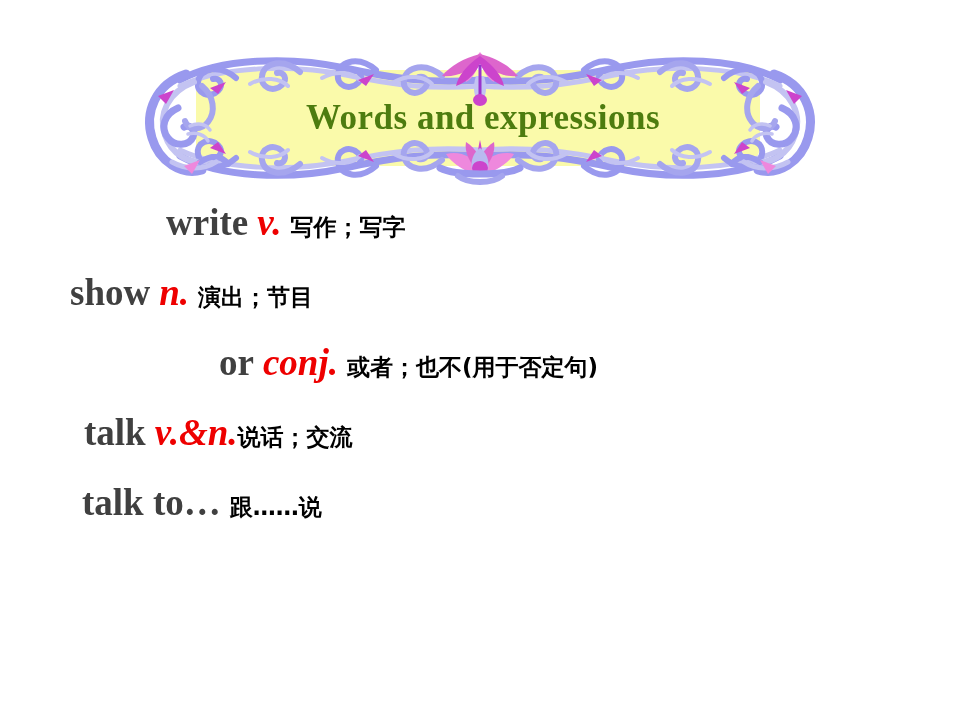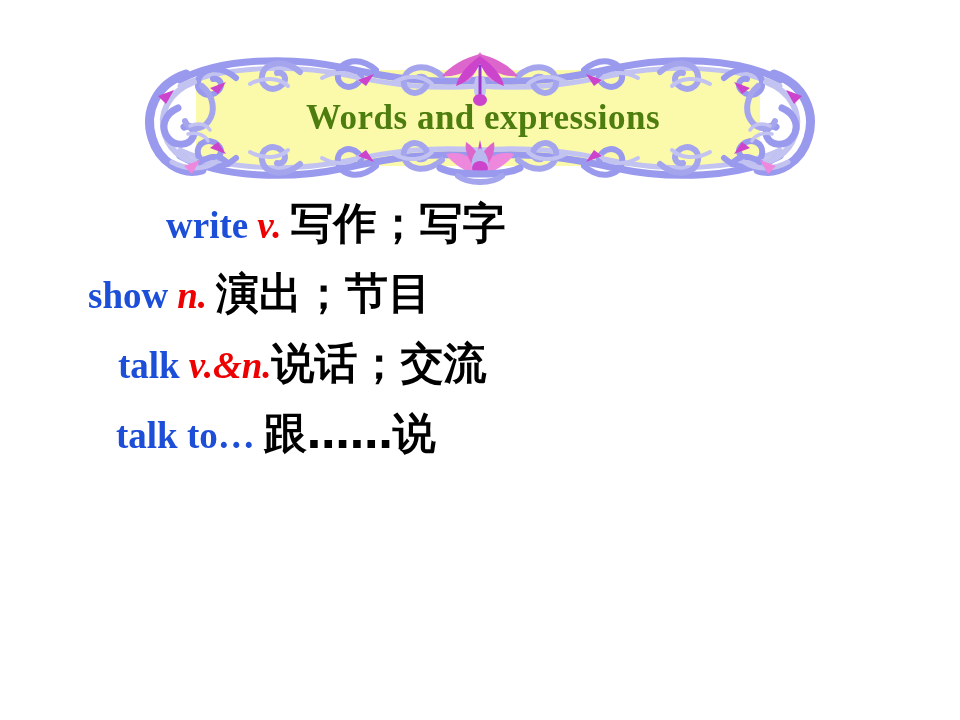--- a/index.html
+++ b/index.html
@@ -57,46 +57,46 @@
   }
   .word-line {
     height: 70px;
     line-height: 70px;
     white-space: nowrap;
     font-size: 37px;
     font-weight: bold;
     font-family: "Liberation Serif", "DejaVu Serif", serif;
   }
   .word-line .en {
-    color: #1d4ed8;
+    color: #404040;
     font-weight: bold;
   }
   .word-line .pos {
     color: #ee0000;
     font-weight: bold;
     font-style: italic;
   }
   .word-line .cn {
     color: #000000;
     font-weight: bold;
     font-family: "DejaVu Sans", "Liberation Sans", sans-serif;
-    font-size: 43px;
+    font-size: 23px;
   }
   .word-line .gap {
     display: inline-block;
     width: 9px;
   }
 
   
   .line-0 { padding-left: 166px; }
-  .line-1 { padding-left: 88px; }
+  .line-1 { padding-left: 70px; }
   .line-2 { padding-left: 276px; }
   .line-3 { padding-left: 219px; }
-  .line-4 { padding-left: 118px; }
-  .line-5 { padding-left: 116px;  }
+  .line-4 { padding-left: 84px; }
+  .line-5 { padding-left: 82px;  }
   .line-6 { padding-left: 96px;  }
 </style>
 </head>
 <body>
 
 <div id="banner">
   <svg viewBox="0 0 680 140" xmlns="http://www.w3.org/2000/svg">
     <defs>
       <g id="scrollCluster">
 
@@ -187,20 +187,23 @@
 
   <div class="word-line line-0">
     <span class="en">write</span><span class="gap"></span><span class="pos">v.</span><span class="gap"></span><span class="cn">写作；写字</span>
   </div>
 
   <div class="word-line line-1">
     <span class="en">show</span><span class="gap"></span><span class="pos">n.</span><span class="gap"></span><span class="cn">演出；节目</span>
   </div>
 
 
+  <div class="word-line line-3">
+    <span class="en">or</span><span class="gap"></span><span class="pos">conj.</span><span class="gap"></span><span class="cn">或者；也不(用于否定句)</span>
+  </div>
 
   <div class="word-line line-4">
     <span class="en">talk</span><span class="gap"></span><span class="pos">v.&amp;n.</span><span class="cn">说话；交流</span>
   </div>
 
   <div class="word-line line-5">
     <span class="en">talk to…</span><span class="gap"></span><span class="cn">跟……说</span>
   </div>
 
 

